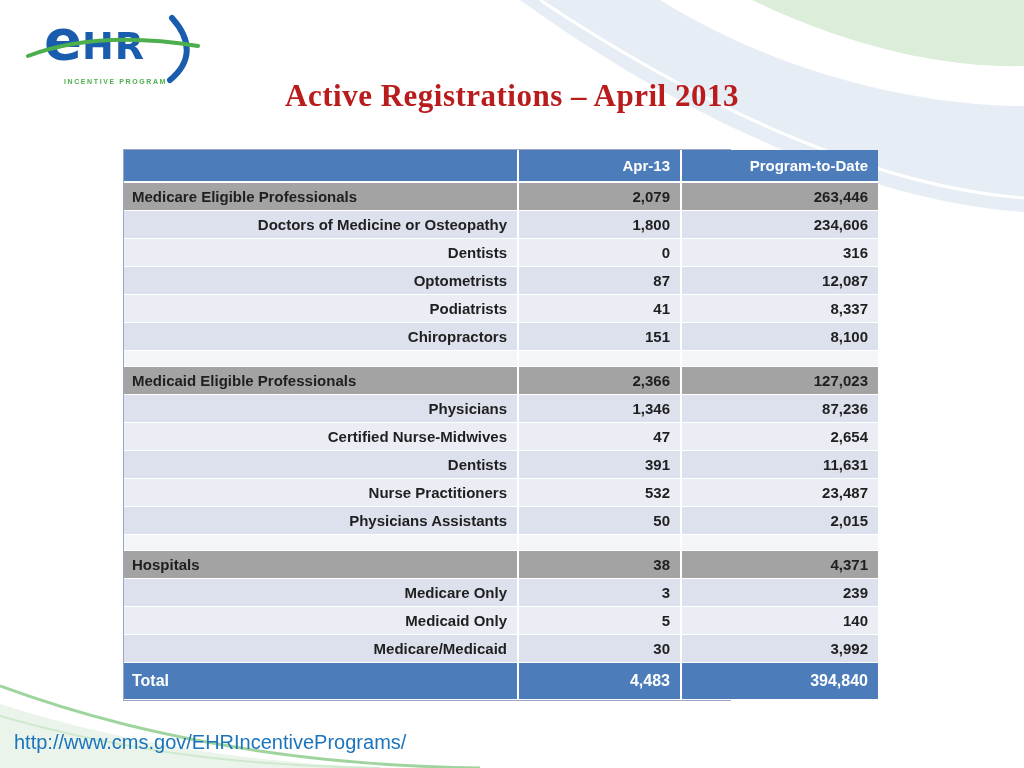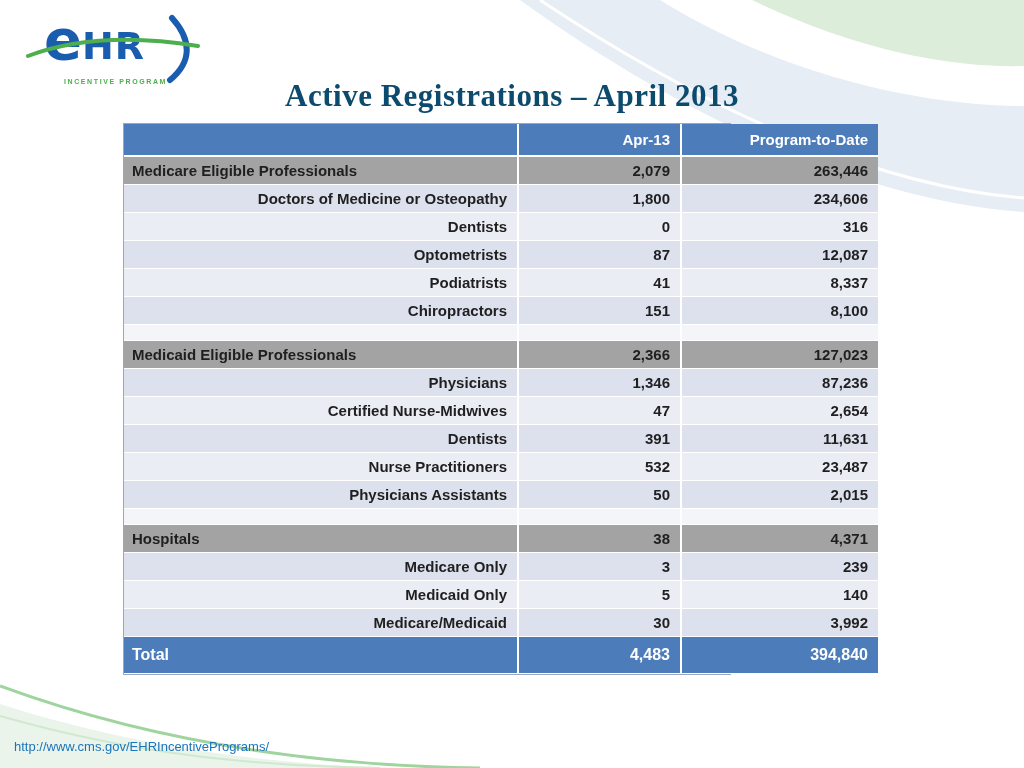--- a/index.html
+++ b/index.html
@@ -17,25 +17,25 @@
                display:flex; align-items:baseline; line-height:1; font-family:"DejaVu Sans", sans-serif; }
   .logo-e  { font-size:56px; }
   .logo-hr { font-size:38px; letter-spacing:1px; }
   .logo-sub { position:absolute; left:38px; top:74px; z-index:2; font-size:7px; letter-spacing:1.6px;
               color:#4dae4e; font-weight:bold; }
 
   
   .title {
     position:absolute; left:0; right:0; top:78px; z-index:2; text-align:center;
     font-family:"Liberation Serif", serif; font-weight:bold; font-size:31px;
-    color:#0c4a6e; letter-spacing:0.5px;
-  }
-
-  
-  .tablewrap { position:absolute; left:123px; top:123px; width:608px; z-index:2;
+    color:#b91c1c; letter-spacing:0.5px;
+  }
+
+  
+  .tablewrap { position:absolute; left:123px; top:149px; width:608px; z-index:2;
                border:1px solid #9aa6c2; }
   table.reg { border-collapse:separate; border-spacing:0; table-layout:fixed; width:754px;
               font-size:15px; color:#1f1f1f; }
   th, td { vertical-align:middle; overflow:hidden; white-space:nowrap; }
 
   tr.head th {
     background:#4c7dba; color:#ffffff; font-weight:bold; height:33px;
     text-align:right; padding-right:10px; border-bottom:2px solid #ffffff;
   }
   tr.head th.c2, tr.head th.c3 { border-left:2px solid #ffffff; }
@@ -55,21 +55,21 @@
   tr.spacer td { background:#f4f5f9; height:16px; border-bottom:1px solid #ffffff; }
 
   tr.total td {
     background:#4c7dba; color:#ffffff; font-weight:bold; height:37px; font-size:16px;
   }
   tr.total td.lbl { text-align:left; }
 
   
   .footer-link {
     position:absolute; left:14px; bottom:14px; z-index:2;
-    font-size:13px; color:#1b74bc; text-decoration:none; cursor:pointer;
+    font-size:20px; color:#1b74bc; text-decoration:none; cursor:pointer;
   }
 </style>
 </head>
 <body>
 
 <div class="slide">
 
   <svg class="bg-svg" viewBox="0 0 1024 768" aria-hidden="true">
 
     <path d="M 520 0 C 700 130 880 202 1024 212 L 1024 0 Z" fill="#e7edf5"></path>

